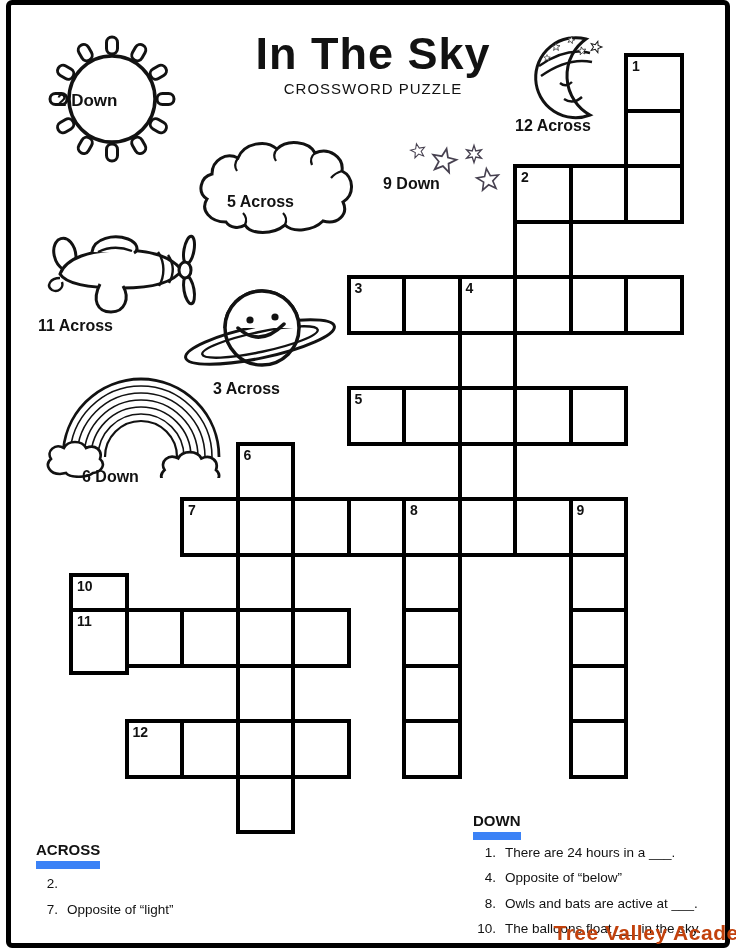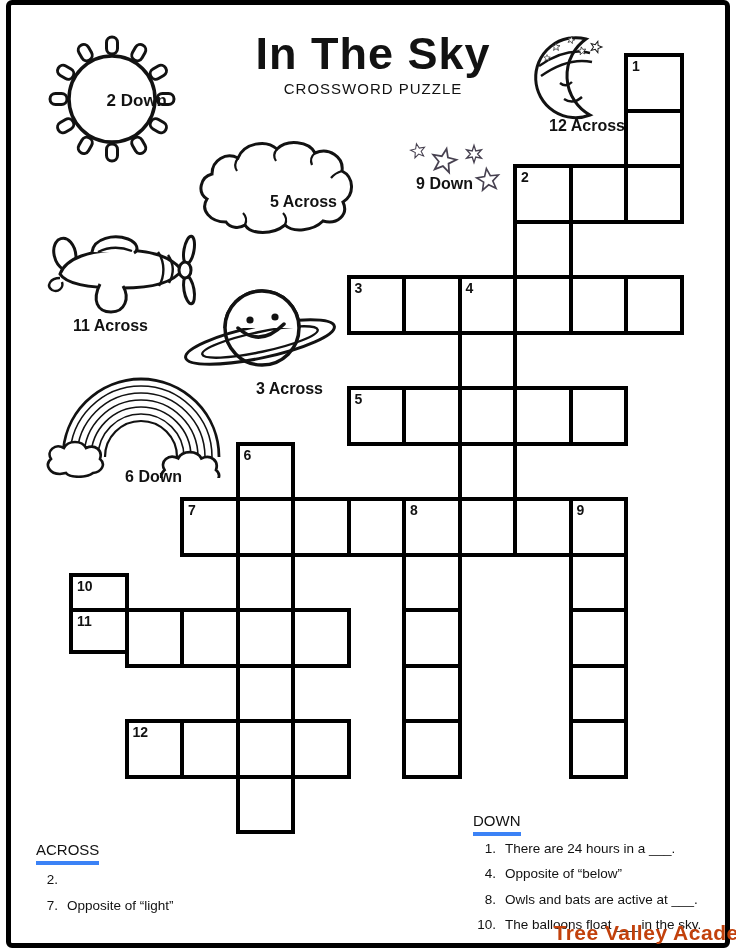--- a/index.html
+++ b/index.html
@@ -10,29 +10,29 @@
   
   .title{position:absolute;left:0;top:28px;width:746px;text-align:center;
          font-size:45px;font-weight:900;letter-spacing:1px;}
   .subtitle{position:absolute;left:0;top:80px;width:746px;text-align:center;
             font-size:15px;letter-spacing:1px;}
   
   .cell{position:absolute;border:4px solid #000;box-sizing:border-box;background:#fff;}
   .cellnum{display:block;font-size:14px;font-weight:bold;line-height:1;
            padding:2px 0 0 4px;}
   
-  .ill-label{position:absolute;text-align:right;font-weight:bold;font-size:16px;}
+  .ill-label{position:absolute;text-align:left;font-weight:bold;font-size:16px;}
   .ill-label.sun{font-size:17px;}
   svg{position:absolute;}
   .ink{stroke:#121212;fill:#fff;}
   
   .clues{position:absolute;font-size:13.5px;line-height:1.37;}
   .clues-across{left:36px;top:840px;width:352px;}
   .clues-down{left:440px;top:811px;width:292px;}
-  .clue-header{font-weight:normal;font-size:15px;border-bottom:4px solid #3b82f6;
+  .clue-header{font-weight:bold;font-size:15px;border-bottom:8px solid #3b82f6;
                display:inline-block;padding-bottom:0px;margin-bottom:6px;}
   .clues-down .clue-header{margin-left:33px;margin-bottom:4px;}
   .clue-row{display:flex;margin-bottom:8px;}
   .clues-down .clue-row{margin-bottom:7px;white-space:nowrap;}
   .cluenum{flex:none;text-align:right;margin-right:9px;}
   .clues-across .cluenum{width:22px;}
   .clues-down .cluenum{width:56px;}
   .clues-across .cluetext{width:312px;}
   
   .brand{position:absolute;top:921px;right:14px;font-size:21px;font-weight:bold;
@@ -207,21 +207,21 @@
       <div class="cell" style="left: 513px; top: 497px; width: 59.5px; height: 59.5px;"></div>
       <div class="cell" style="left: 568.5px; top: 497px; width: 59.5px; height: 59.5px;">
         <span class="cellnum">9</span>
       </div>
       <div class="cell" style="left: 69px; top: 552.5px; width: 59.5px; height: 59.5px; margin-top: 20px;">
         <span class="cellnum">10</span>
       </div>
       <div class="cell" style="left: 235.5px; top: 552.5px; width: 59.5px; height: 59.5px;"></div>
       <div class="cell" style="left: 402px; top: 552.5px; width: 59.5px; height: 59.5px;"></div>
       <div class="cell" style="left: 568.5px; top: 552.5px; width: 59.5px; height: 59.5px;"></div>
-      <div class="cell" style="left: 69px; top: 608px; width: 59.5px; height: 46px;">
+      <div class="cell" style="left: 69px; top: 608px; width: 59.5px; height: 67px;">
         <span class="cellnum">11</span>
       </div>
       <div class="cell" style="left: 124.5px; top: 608px; width: 59.5px; height: 59.5px;"></div>
       <div class="cell" style="left: 180px; top: 608px; width: 59.5px; height: 59.5px;"></div>
       <div class="cell" style="left: 235.5px; top: 608px; width: 59.5px; height: 59.5px;"></div>
       <div class="cell" style="left: 291px; top: 608px; width: 59.5px; height: 59.5px;"></div>
       <div class="cell" style="left: 402px; top: 608px; width: 59.5px; height: 59.5px;"></div>
       <div class="cell" style="left: 568.5px; top: 608px; width: 59.5px; height: 59.5px;"></div>
       <div class="cell" style="left: 235.5px; top: 663.5px; width: 59.5px; height: 59.5px;"></div>
       <div class="cell" style="left: 402px; top: 663.5px; width: 59.5px; height: 59.5px;"></div>

